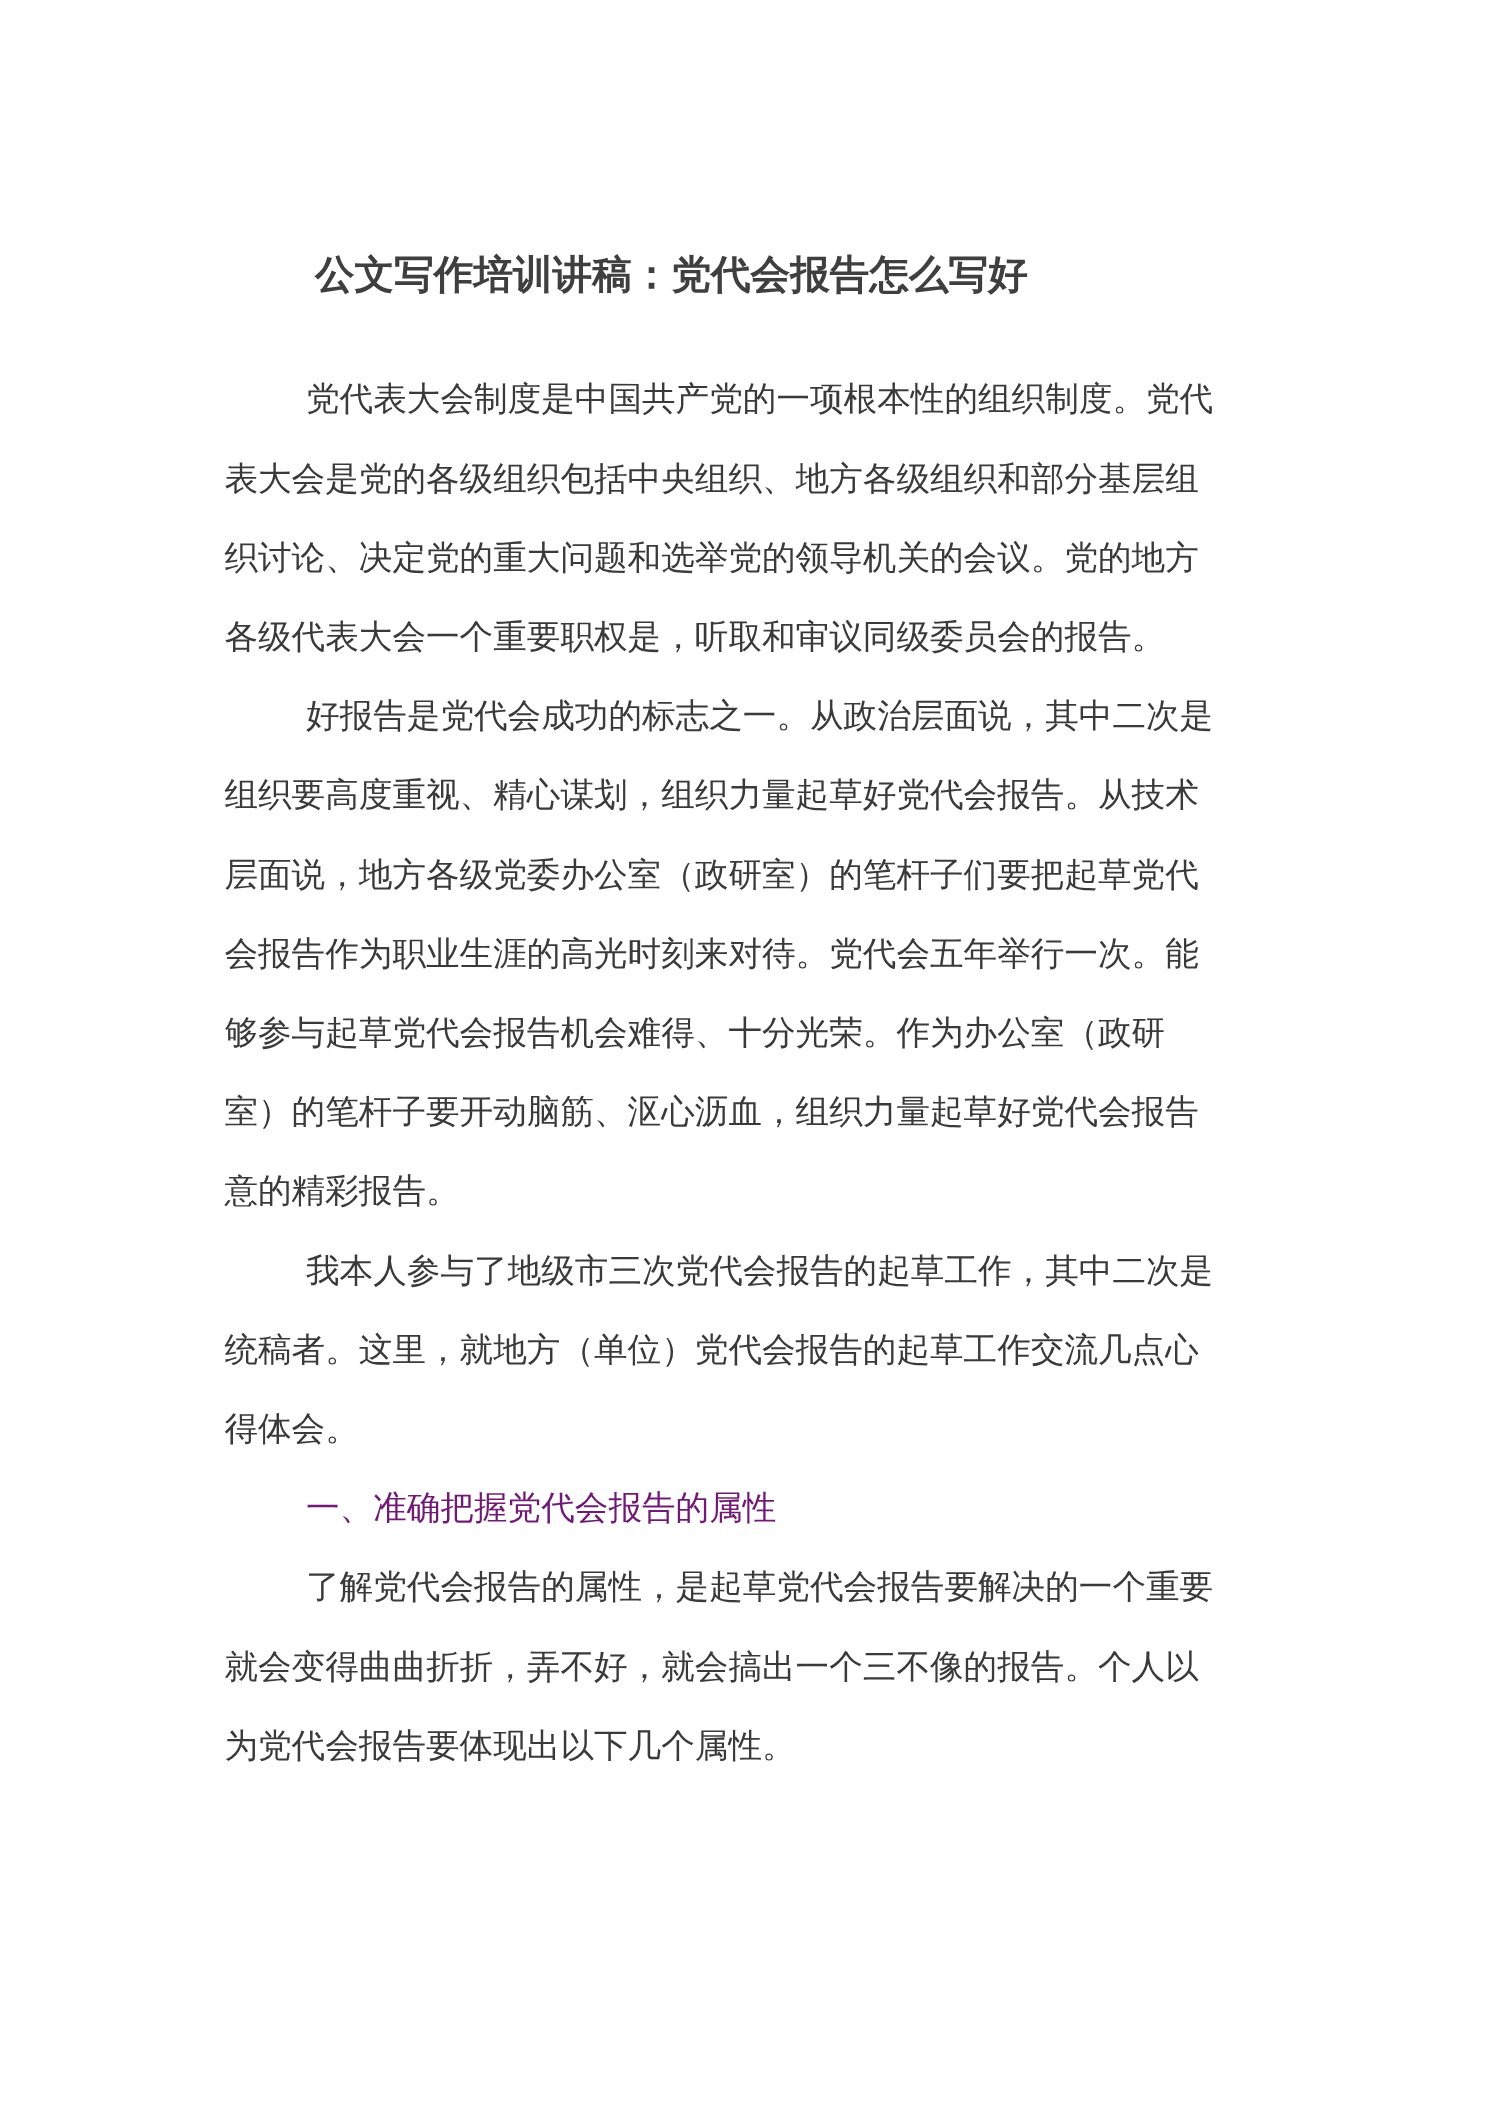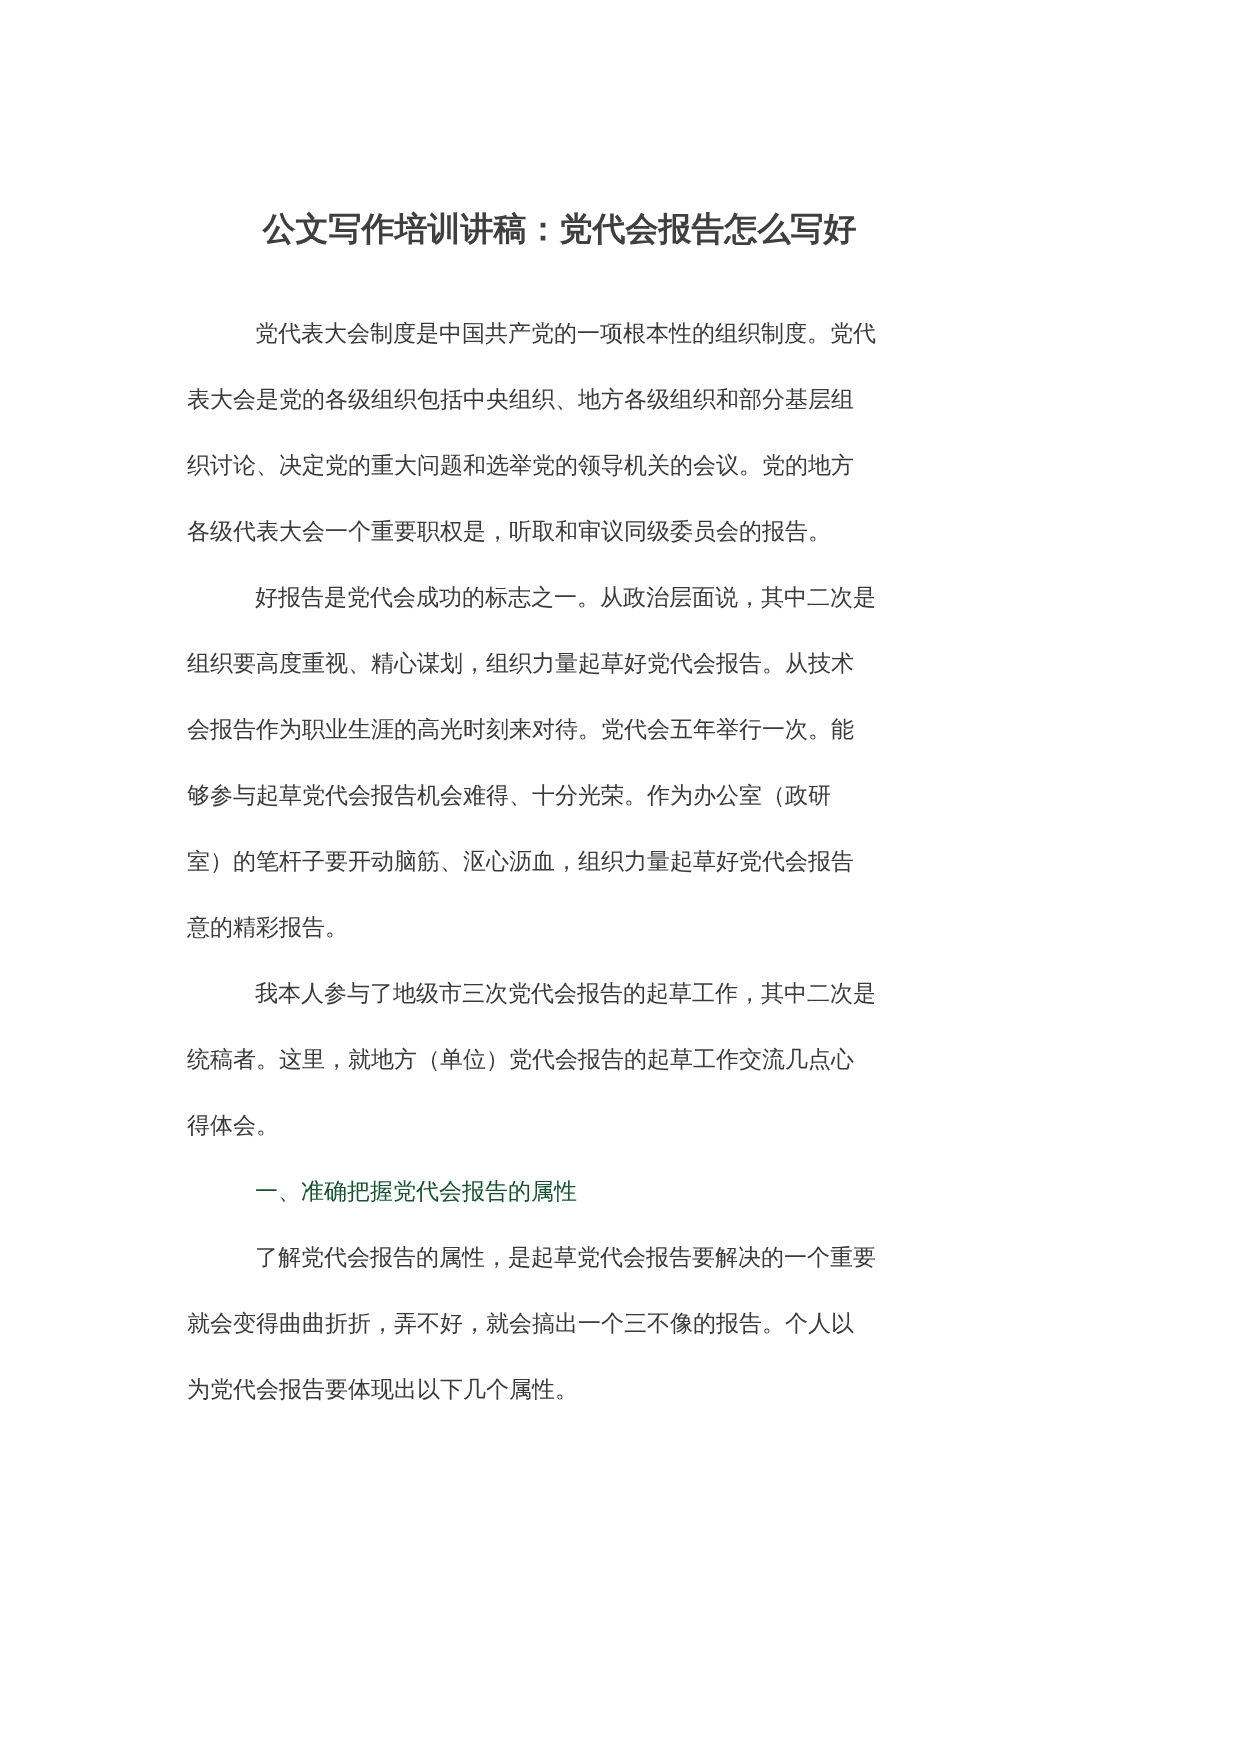--- a/index.html
+++ b/index.html
@@ -32,41 +32,41 @@
       font-weight: bold;
       color: #3f3f3f;
       letter-spacing: 0px;
       line-height: 48px;
     }
     .body-text {
       position: absolute;
       left: 187px;
       top: 300px;
       width: 860px;
-      font-size: 23px;
+      font-size: 28px;
       line-height: 66px;
       color: #3a3a3a;
     }
     .para {
       margin: 0;
       text-indent: 58px;
       text-align: justify;
       word-break: break-all;
     }
     .para .line {
       display: block;
       white-space: nowrap;
     }
     .para .line.first {
       padding-left: 68px;
     }
     .heading {
       margin: 0;
       padding-left: 68px;
-      color: #14532d;
+      color: #701a75;
       white-space: nowrap;
     }
   </style>
 </head>
 <body>
 
 <div class="page">
   <div class="title">公文写作培训讲稿：党代会报告怎么写好</div>
 
   <div class="body-text">
@@ -74,20 +74,21 @@
     <p class="para" style="text-indent:0">
       <span class="line first">党代表大会制度是中国共产党的一项根本性的组织制度。党代</span>
       <span class="line">表大会是党的各级组织包括中央组织、地方各级组织和部分基层组</span>
       <span class="line">织讨论、决定党的重大问题和选举党的领导机关的会议。党的地方</span>
       <span class="line">各级代表大会一个重要职权是，听取和审议同级委员会的报告。</span>
     </p>
 
     <p class="para" style="text-indent:0">
       <span class="line first">好报告是党代会成功的标志之一。从政治层面说，其中二次是</span>
       <span class="line">组织要高度重视、精心谋划，组织力量起草好党代会报告。从技术</span>
+      <span class="line">层面说，地方各级党委办公室（政研室）的笔杆子们要把起草党代</span>
       <span class="line">会报告作为职业生涯的高光时刻来对待。党代会五年举行一次。能</span>
       <span class="line">够参与起草党代会报告机会难得、十分光荣。作为办公室（政研</span>
       <span class="line">室）的笔杆子要开动脑筋、沤心沥血，组织力量起草好党代会报告</span>
       <span class="line">意的精彩报告。</span>
     </p>
 
     <p class="para" style="text-indent:0">
       <span class="line first">我本人参与了地级市三次党代会报告的起草工作，其中二次是</span>
       <span class="line">统稿者。这里，就地方（单位）党代会报告的起草工作交流几点心</span>
       <span class="line">得体会。</span>

